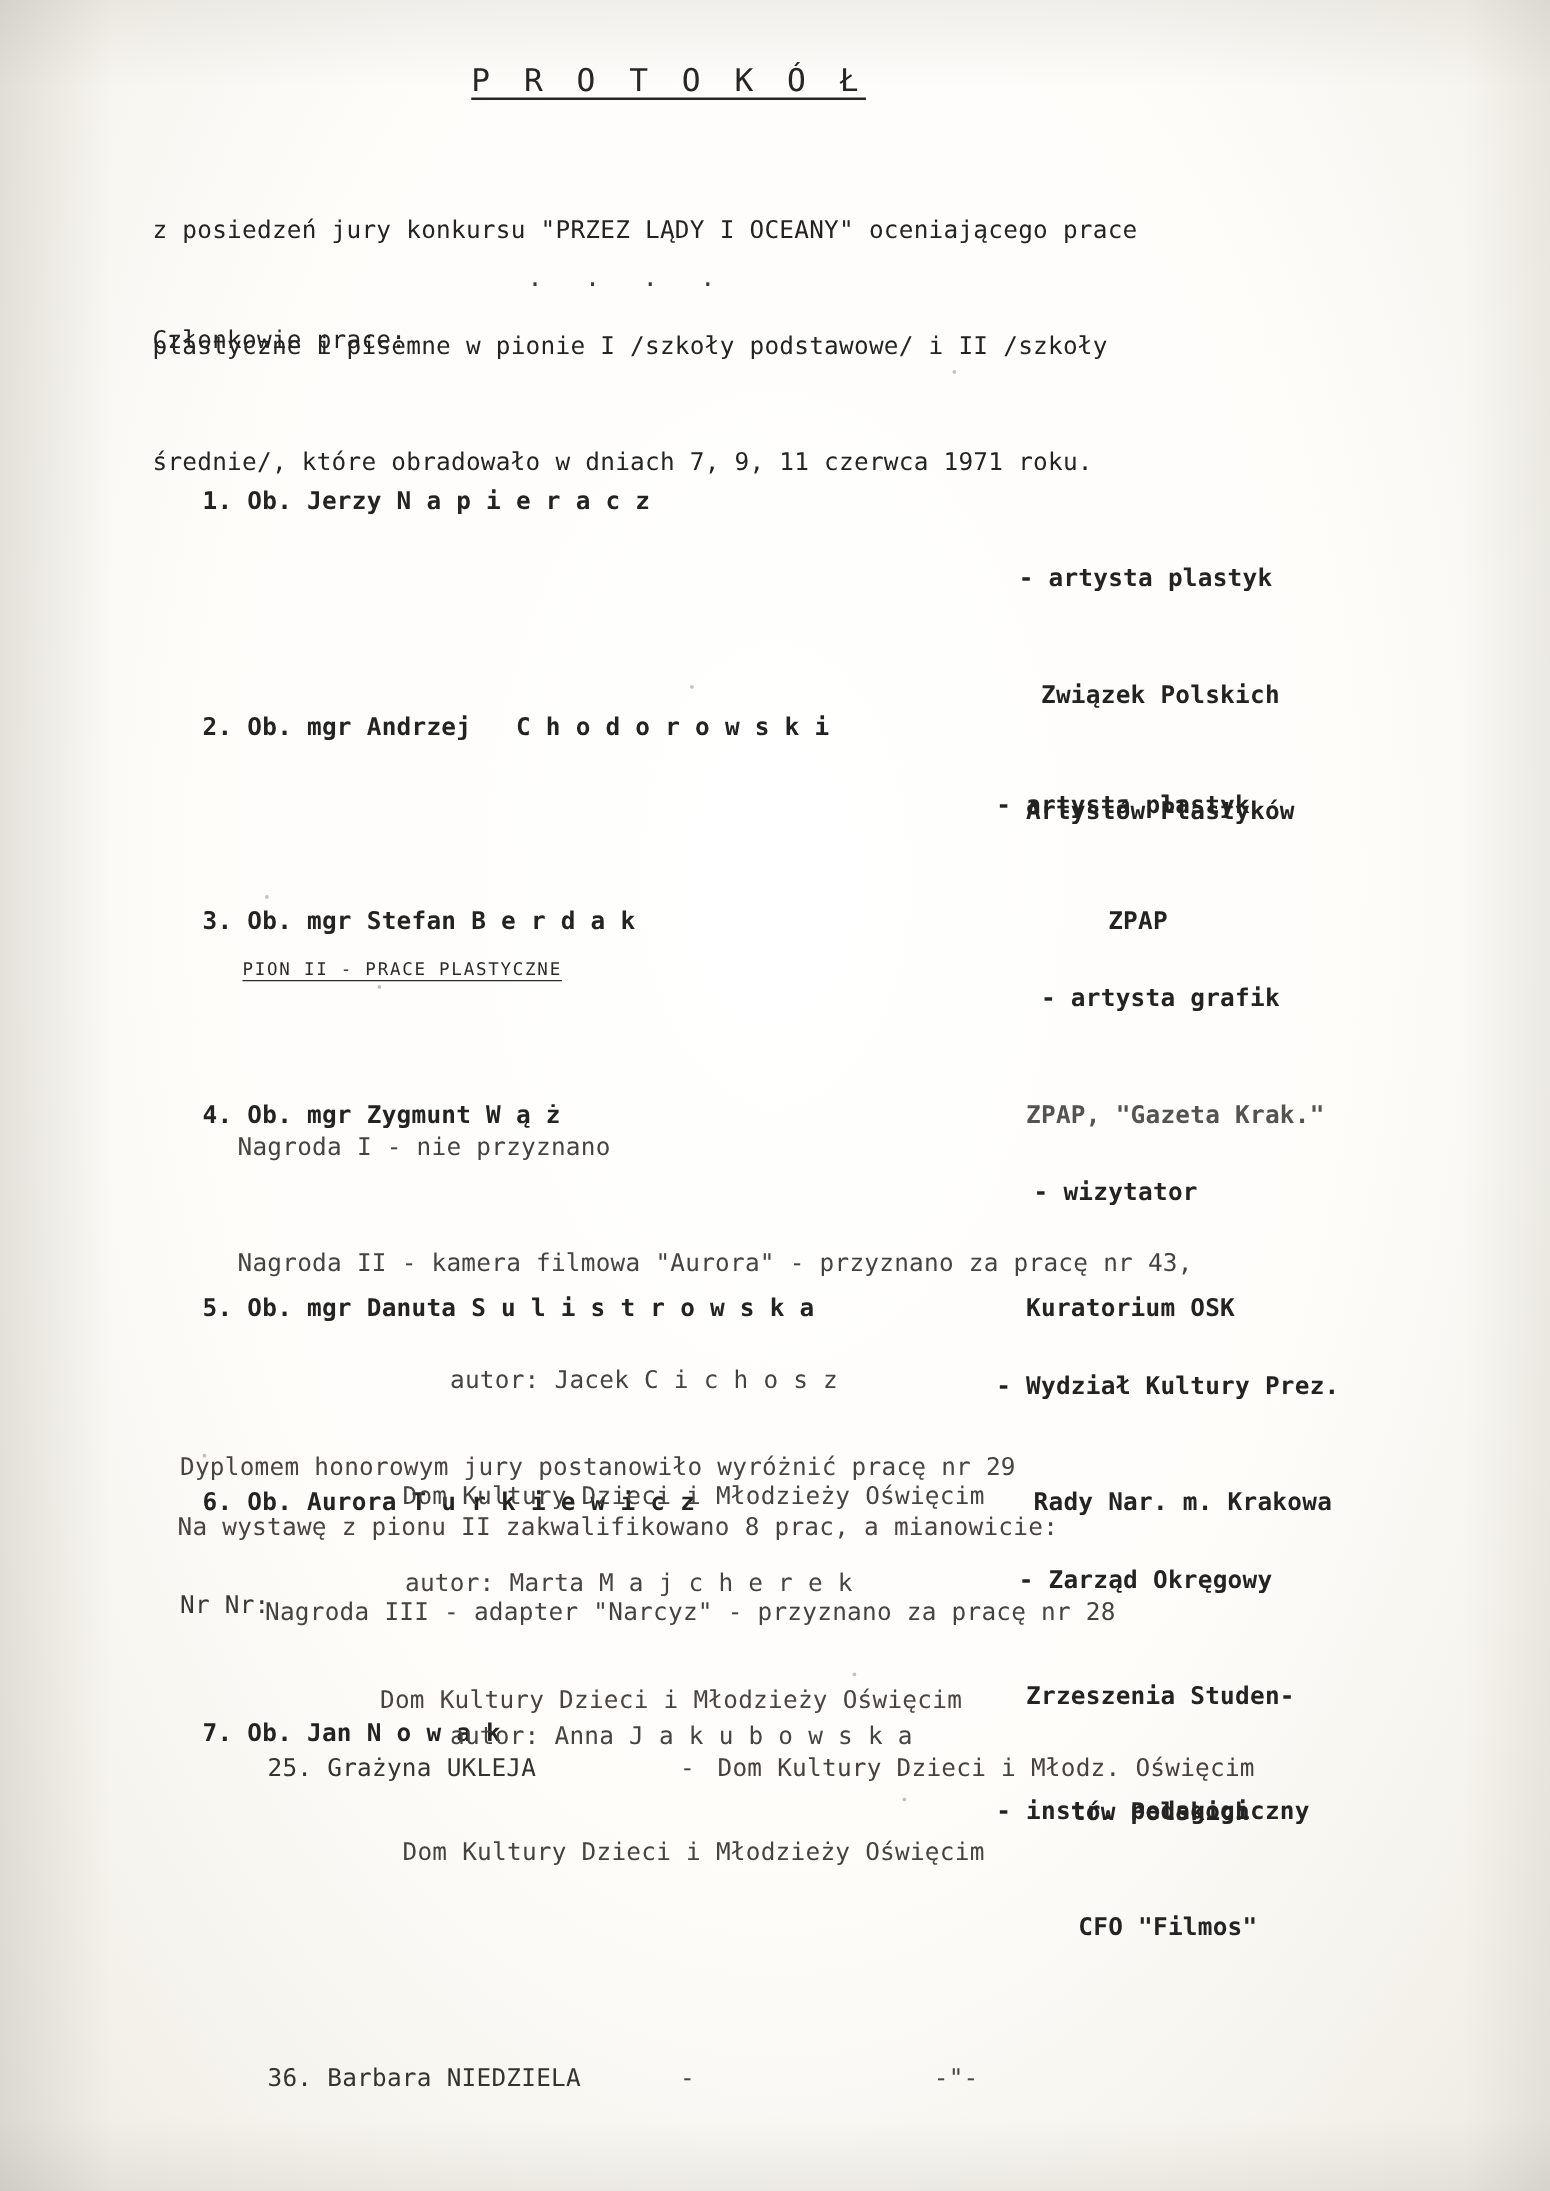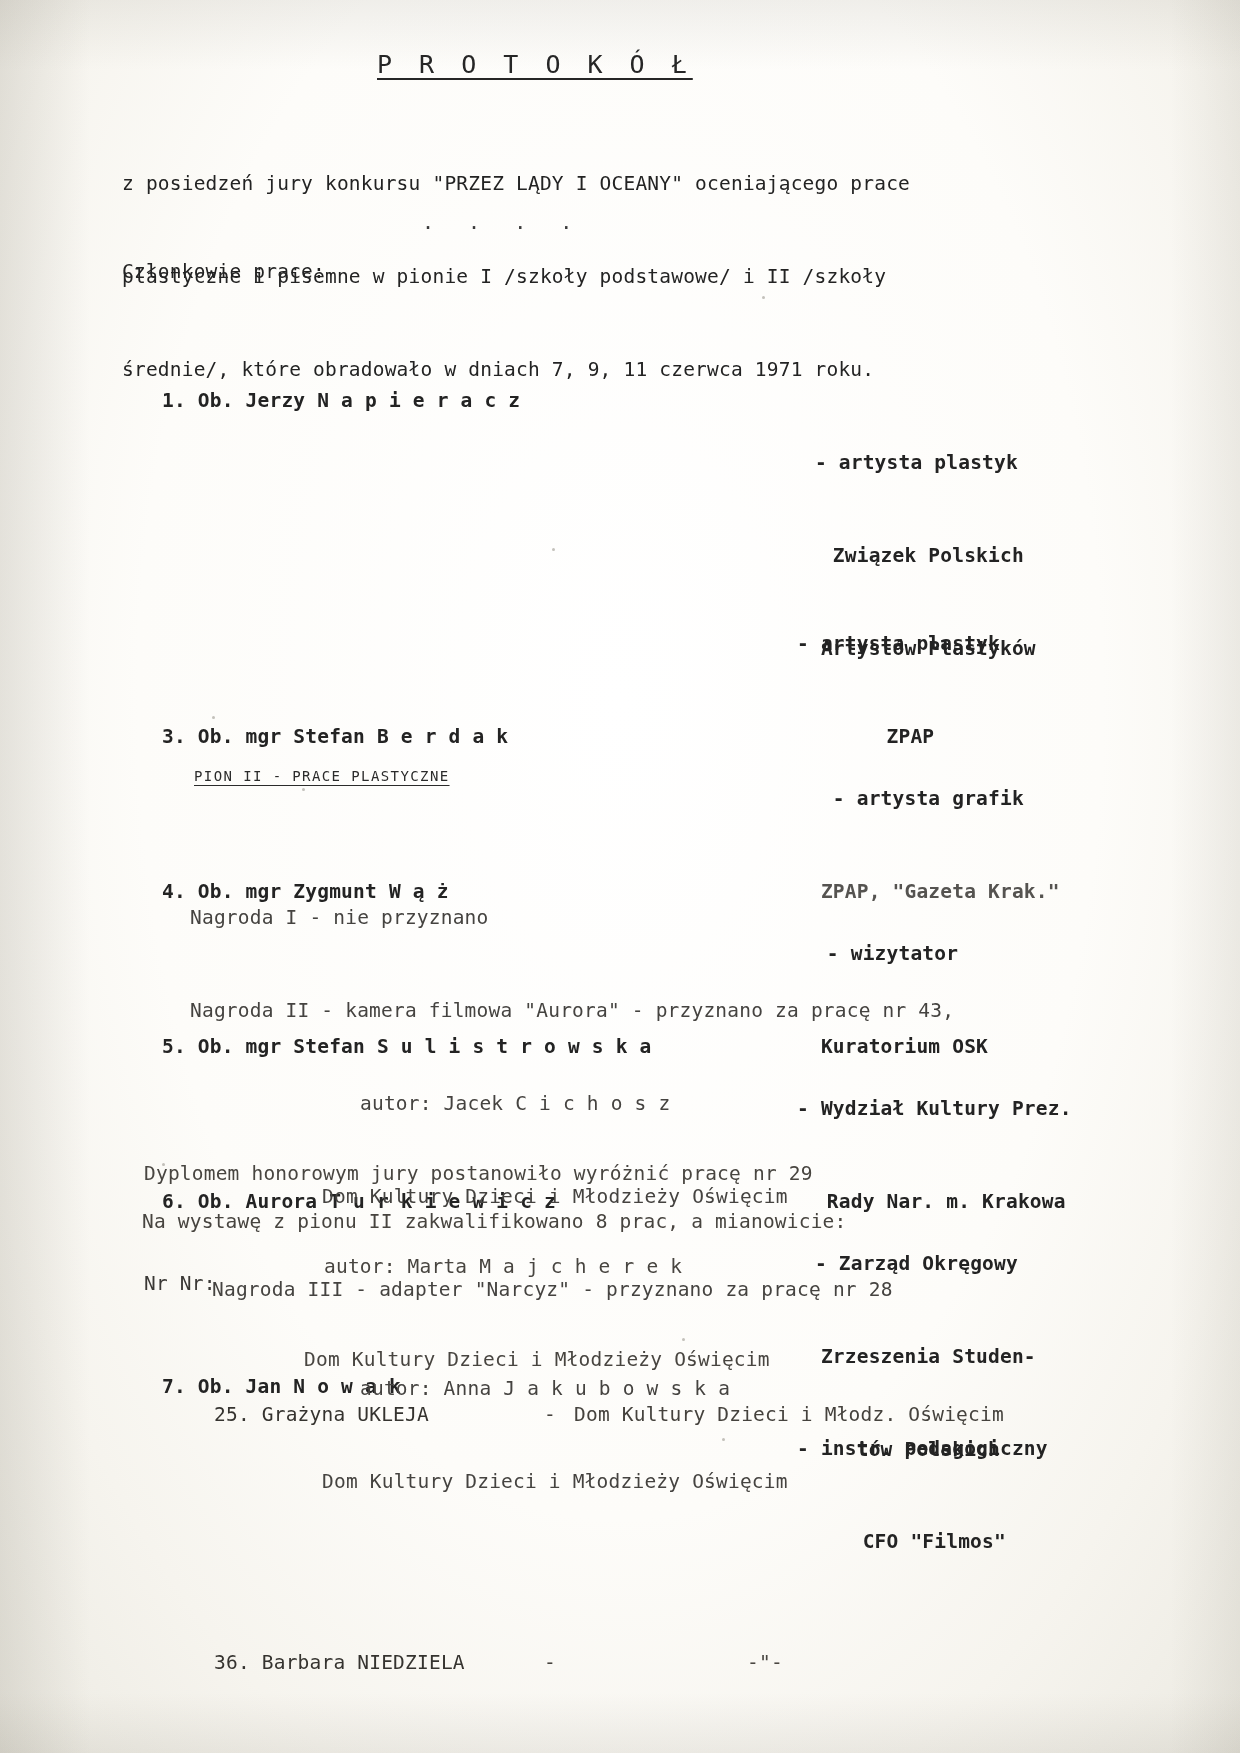--- a/index.html
+++ b/index.html
@@ -189,20 +189,21 @@
       <div class="member-row" style="height:88px">
         <div class="m-left"><span>1.</span> <span>Ob. Jerzy N a p i e r a c z</span></div>
         <div class="m-right">
           <div>- artysta plastyk</div>
           <div>  Związek Polskich</div>
           <div>  Artystów Plastyków</div>
         </div>
       </div>
 
       <div class="member-row" style="height:62px">
+        <div class="m-left"><span>2.</span> <span>Ob. mgr Andrzej   C h o d o r o w s k i</span></div>
         <div class="m-right">
           <div>- artysta plastyk</div>
           <div>  ZPAP</div>
         </div>
       </div>
 
       <div class="member-row" style="height:62px">
         <div class="m-left"><span>3.</span> <span>Ob. mgr Stefan B e r d a k</span></div>
         <div class="m-right">
           <div>- artysta grafik</div>
@@ -212,21 +213,21 @@
 
       <div class="member-row" style="height:62px">
         <div class="m-left"><span>4.</span> <span>Ob. mgr Zygmunt W ą ż</span></div>
         <div class="m-right">
           <div>- wizytator</div>
           <div>  Kuratorium OSK</div>
         </div>
       </div>
 
       <div class="member-row" style="height:62px">
-        <div class="m-left"><span>5.</span> <span>Ob. mgr Stefan S u l i s t r o w s k a</span></div>
+        <div class="m-left"><span>5.</span> <span>Ob. mgr Danuta S u l i s t r o w s k a</span></div>
         <div class="m-right">
           <div>- Wydział Kultury Prez.</div>
           <div>  Rady Nar. m. Krakowa</div>
         </div>
       </div>
 
       <div class="member-row" style="height:92px">
         <div class="m-left"><span>6.</span> <span>Ob. Aurora T u r k i e w i c z</span></div>
         <div class="m-right">
           <div>- Zarząd Okręgowy</div>

